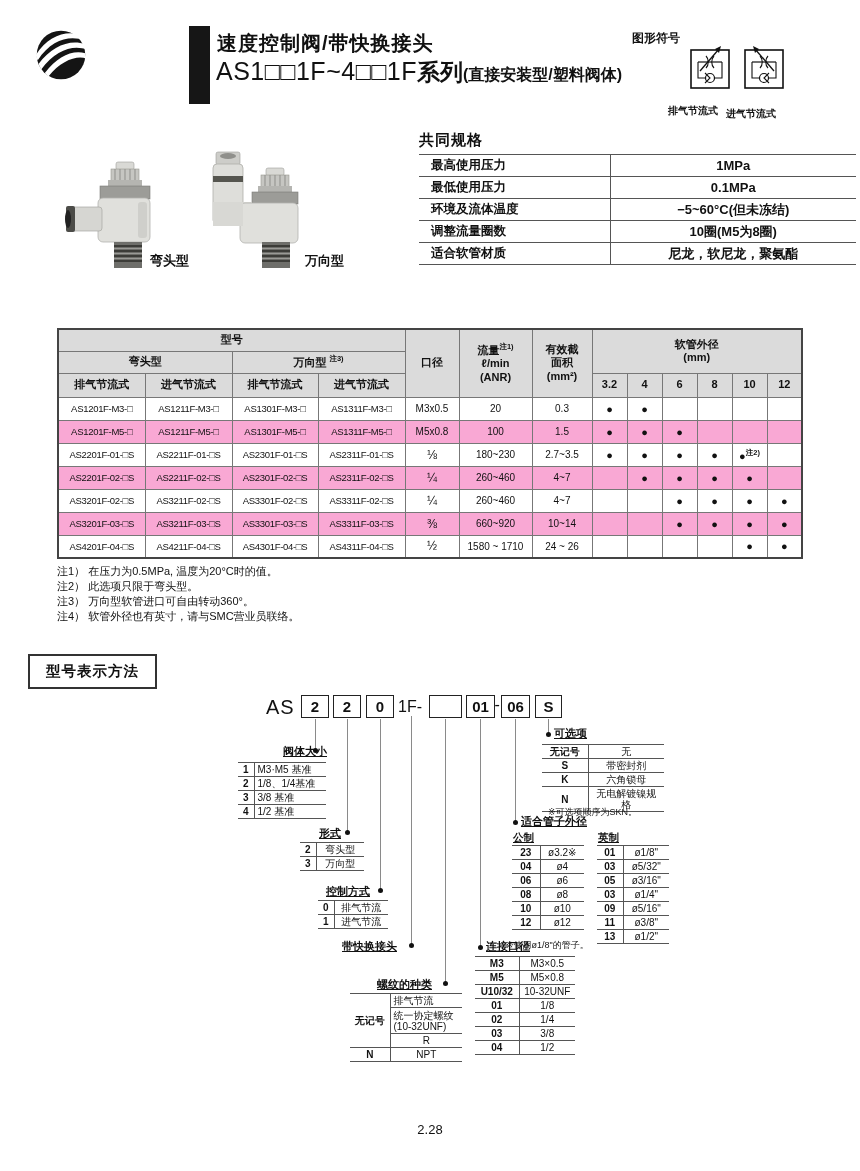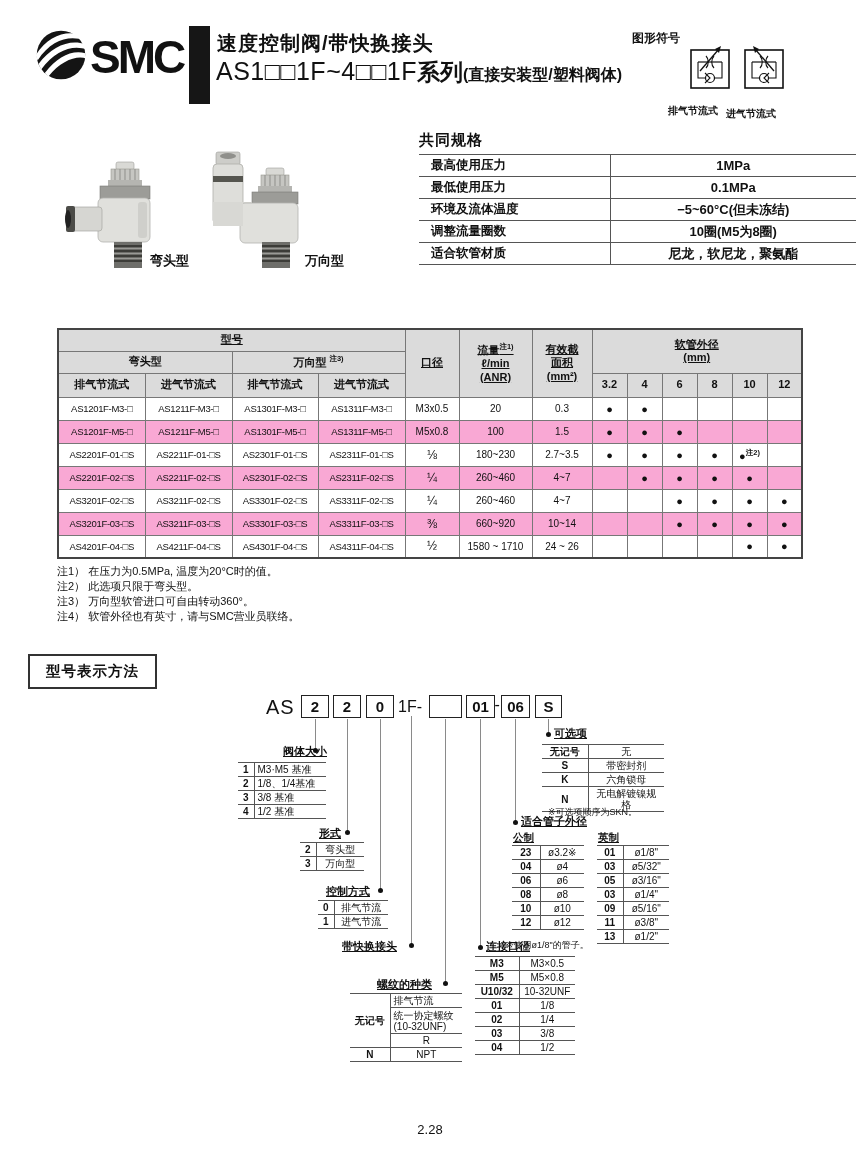--- a/index.html
+++ b/index.html
@@ -37,21 +37,21 @@
   
   table.mt { left:57px; top:328px; border-collapse:collapse; border:2px solid #444; }
   table.mt th, table.mt td { border:1px solid #777; text-align:center; }
   table.mt th { background:#dbdbdb; font-size:11px; font-weight:bold; line-height:1.25; }
   table.mt td { font-size:10px; height:23px; }
   table.mt td.model { font-size:9.5px; letter-spacing:-0.3px; }
   table.mt td.frac { font-size:12px; }
   table.mt td.dot { font-size:11px; }
   table.mt tr.alt td { background:#f9a8d4; }
   table.mt sup { font-size:7.5px; font-weight:bold; }
-  .r1 { height:22px;text-decoration:underline; } .r2 { height:22px; } .r3 { height:24px; }
+  .r1 { height:22px; } .r2 { height:22px; } .r3 { height:24px; }
 
   
   .notes { left:57px; top:564px; font-size:11px; line-height:15px; }
 
   
   .dt-box { left:28px; top:654px; border:2px solid #333; padding:6px 16px; font-size:14.5px; font-weight:bold; letter-spacing:1px; }
   #designation { left:230px; top:690px; width:630px; height:390px; }
   #designation .in { position:absolute; }
   .prefix { font-size:20px; letter-spacing:1px; }
   .cbox { border:1.5px solid #222; text-align:center; font-size:15px; font-weight:bold;
@@ -75,21 +75,20 @@
 
 <div class="abs logo-wrap">
   <span>
     <svg width="54" height="54" viewBox="0 0 60 60">
       <circle cx="30" cy="30" r="27" fill="#141414"></circle>
       <path d="M4,36 C20,12 40,8 57,14 L54,8 C36,2 16,8 2,30 Z" fill="#fff"></path>
       <path d="M8,46 C24,24 44,18 59,24 L57,18 C40,12 20,20 5,40 Z" fill="#fff"></path>
       <path d="M16,54 C30,36 48,30 58,34 L57,28 C42,24 26,32 12,50 Z" fill="#fff"></path>
     </svg>
   </span>
-  <span class="logo-text">SMC</span>
 </div>
 <div class="abs hbar"></div>
 <div class="abs title1">速度控制阀/带快换接头</div>
 <div class="abs title2">
   <span class="series">AS1□□1F~4□□1F</span><span class="series-suffix">系列</span><span class="paren">(直接安装型/塑料阀体)</span>
 </div>
 <div class="abs symlabel">图形符号</div>
 <div class="abs" style="left:688px; top:40px;">
   <svg width="44" height="52" viewBox="0 0 44 52">
     <rect x="3" y="10" width="38" height="38" fill="none" stroke="#111" stroke-width="1.6"></rect>

